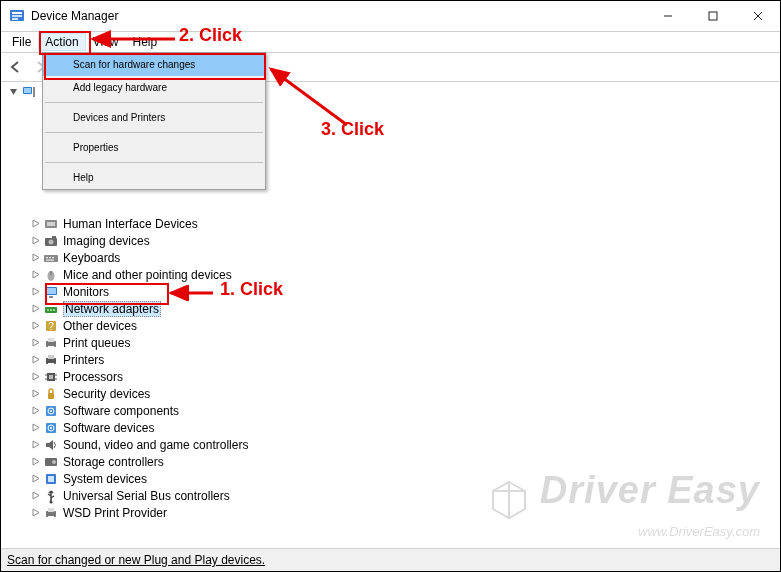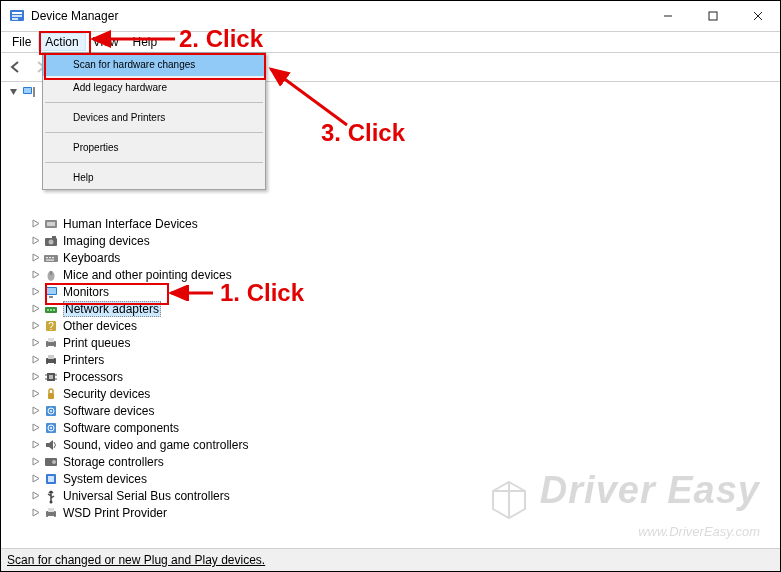--- a/index.html
+++ b/index.html
@@ -22,21 +22,21 @@
 .tree{position:absolute;left:0;right:0;top:79px;bottom:22px;overflow:hidden;border-top:1px solid #fff;}
 .tree-inner{padding:2px 0 0 6px;}
 .node{height:17px;display:flex;align-items:center;font-size:12px;white-space:nowrap;}
 .node .tw{width:12px;height:12px;display:flex;align-items:center;justify-content:center;margin-right:2px;}
 .node .tw svg{width:9px;height:9px;}
 .node .ic{width:16px;height:16px;margin-right:4px;display:flex;align-items:center;justify-content:center;}
 .root-node{margin-bottom:1px;}
 .child-node{padding-left:22px;}
 .node.sel .label{background:#cce8ff;border:1px dotted #888;padding:0 1px;}
 .statusbar{position:absolute;left:0;right:0;bottom:0;height:22px;border-top:1px solid #d0d0d0;display:flex;align-items:center;padding:0 6px;font-size:12px;background:#f0f0f0;text-decoration:underline;}
-.annot{position:absolute;color:#e30000;font-weight:bold;font-size:24px;font-family:Arial,sans-serif;z-index:30;pointer-events:none;}
+.annot{position:absolute;color:#e30000;font-weight:bold;font-size:18px;font-family:Arial,sans-serif;z-index:30;pointer-events:none;}
 .redbox{position:absolute;border:2px solid #e30000;z-index:30;pointer-events:none;}
 .watermark{position:absolute;right:20px;bottom:32px;opacity:.18;z-index:5;pointer-events:none;}
 .watermark .wm-main{font-size:38px;font-style:italic;font-weight:bold;color:#333;letter-spacing:1px;line-height:1;}
 .watermark .wm-sub{font-size:13px;font-style:italic;color:#333;margin-top:2px;}
 .watermark .wm-logo{display:inline-block;vertical-align:middle;margin-right:6px;}
 svg{display:block;}
 </style>
 </head>
 <body>
 
@@ -292,36 +292,36 @@
               <path d="M2 1 L2 8 L8 4.5 Z" fill="none" stroke="#888" stroke-width="1"></path>
             </svg>
           </span>
           <span class="ic">
             <svg width="16" height="16" viewBox="0 0 16 16">
               <rect x="3" y="3" width="10" height="10" rx="1" fill="#4a90d9"></rect>
               <circle cx="8" cy="8" r="3" fill="none" stroke="#fff"></circle>
               <circle cx="8" cy="8" r="1" fill="#fff"></circle>
             </svg>
           </span>
-          <span class="label">Software devices</span>
+          <span class="label">Software components</span>
         </div>
         <div class="node child-node">
           <span class="tw">
             <svg viewBox="0 0 9 9">
               <path d="M2 1 L2 8 L8 4.5 Z" fill="none" stroke="#888" stroke-width="1"></path>
             </svg>
           </span>
           <span class="ic">
             <svg width="16" height="16" viewBox="0 0 16 16">
               <rect x="3" y="3" width="10" height="10" rx="1" fill="#4a90d9"></rect>
               <circle cx="8" cy="8" r="3" fill="none" stroke="#fff"></circle>
               <circle cx="8" cy="8" r="1" fill="#fff"></circle>
             </svg>
           </span>
-          <span class="label">Software components</span>
+          <span class="label">Software devices</span>
         </div>
         <div class="node child-node">
           <span class="tw">
             <svg viewBox="0 0 9 9">
               <path d="M2 1 L2 8 L8 4.5 Z" fill="none" stroke="#888" stroke-width="1"></path>
             </svg>
           </span>
           <span class="ic">
             <svg width="16" height="16" viewBox="0 0 16 16">
               <path d="M3 6 H6 L10 3 V13 L6 10 H3 Z" fill="#666"></path>

